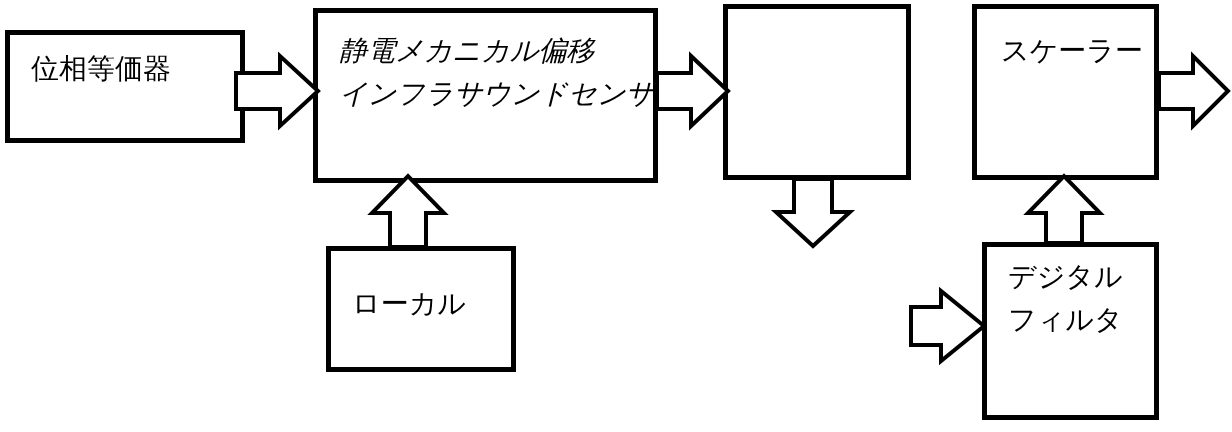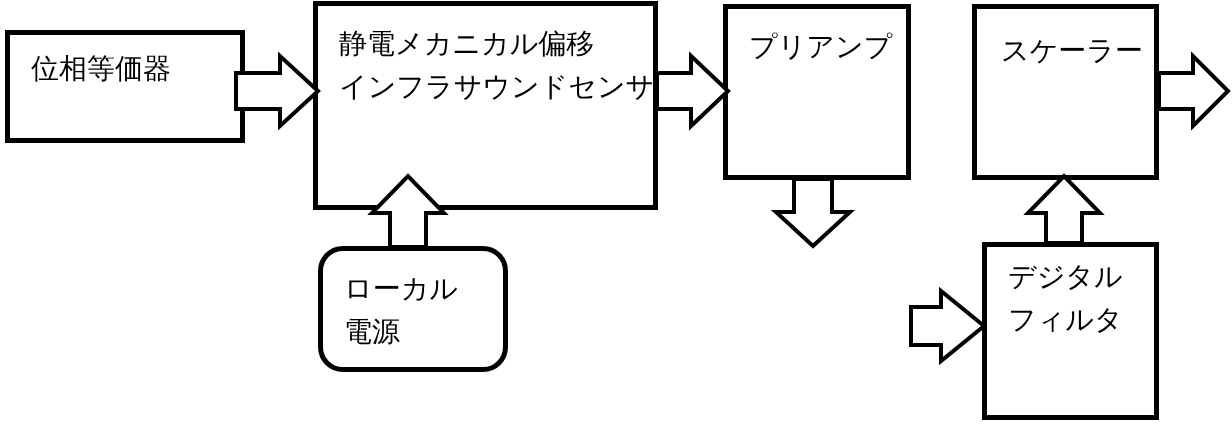--- a/index.html
+++ b/index.html
@@ -29,24 +29,24 @@
     background: #ffffff;
     color: #000000;
     font-size: 28px;
     line-height: 43px;
     padding: 12px 4px 0 21px;
     z-index: 1;
     white-space: nowrap;
   }
   
   .b-phase   { left: 5px;   top: 30px;  width: 240px; height: 113px; }
-  .b-sensor  { left: 313px; top: 1px;   width: 345px; height: 209px; padding-top: 16px; }
+  .b-sensor  { left: 313px; top: 8px;   width: 345px; height: 175px; padding-top: 16px; font-style: italic; }
   .b-preamp  { left: 723px; top: 4px;   width: 188px; height: 176px; padding-top: 16px; }
   .b-scaler  { left: 972px; top: 4px;   width: 187px; height: 176px; padding-top: 20px; padding-left: 24px; }
-  .b-power   { left: 318px; top: 246px; width: 190px; height: 126px; padding-top: 16px; border-radius: 25px; }
+  .b-power   { left: 326px; top: 246px; width: 190px; height: 126px; padding-top: 31px; }
   .b-adc     { left: 725px; top: 244px; width: 187px; height: 172px; padding-top: 18px; }
   .b-filter  { left: 982px; top: 242px; width: 177px; height: 178px; padding-top: 8px; }
   .block-line { display: block; }
   .arrow-poly {
     fill: #ffffff;
     stroke: #000000;
     stroke-width: 4;
     stroke-linejoin: miter;
   }
 </style>
@@ -68,30 +68,28 @@
   <div class="block b-phase">
     <span class="block-line">位相等価器</span>
   </div>
 
   <div class="block b-sensor">
     <span class="block-line">静電メカニカル偏移</span>
     <span class="block-line">インフラサウンドセンサー</span>
   </div>
 
   <div class="block b-preamp">
-    <span class="block-line">プリアンプ</span>
   </div>
 
   <div class="block b-scaler">
     <span class="block-line">スケーラー</span>
   </div>
 
   <div class="block b-power">
     <span class="block-line">ローカル</span>
-    <span class="block-line">電源</span>
   </div>
 
 
   <div class="block b-filter">
     <span class="block-line">デジタル</span>
     <span class="block-line">フィルタ</span>
   </div>
 
 </div>
 

